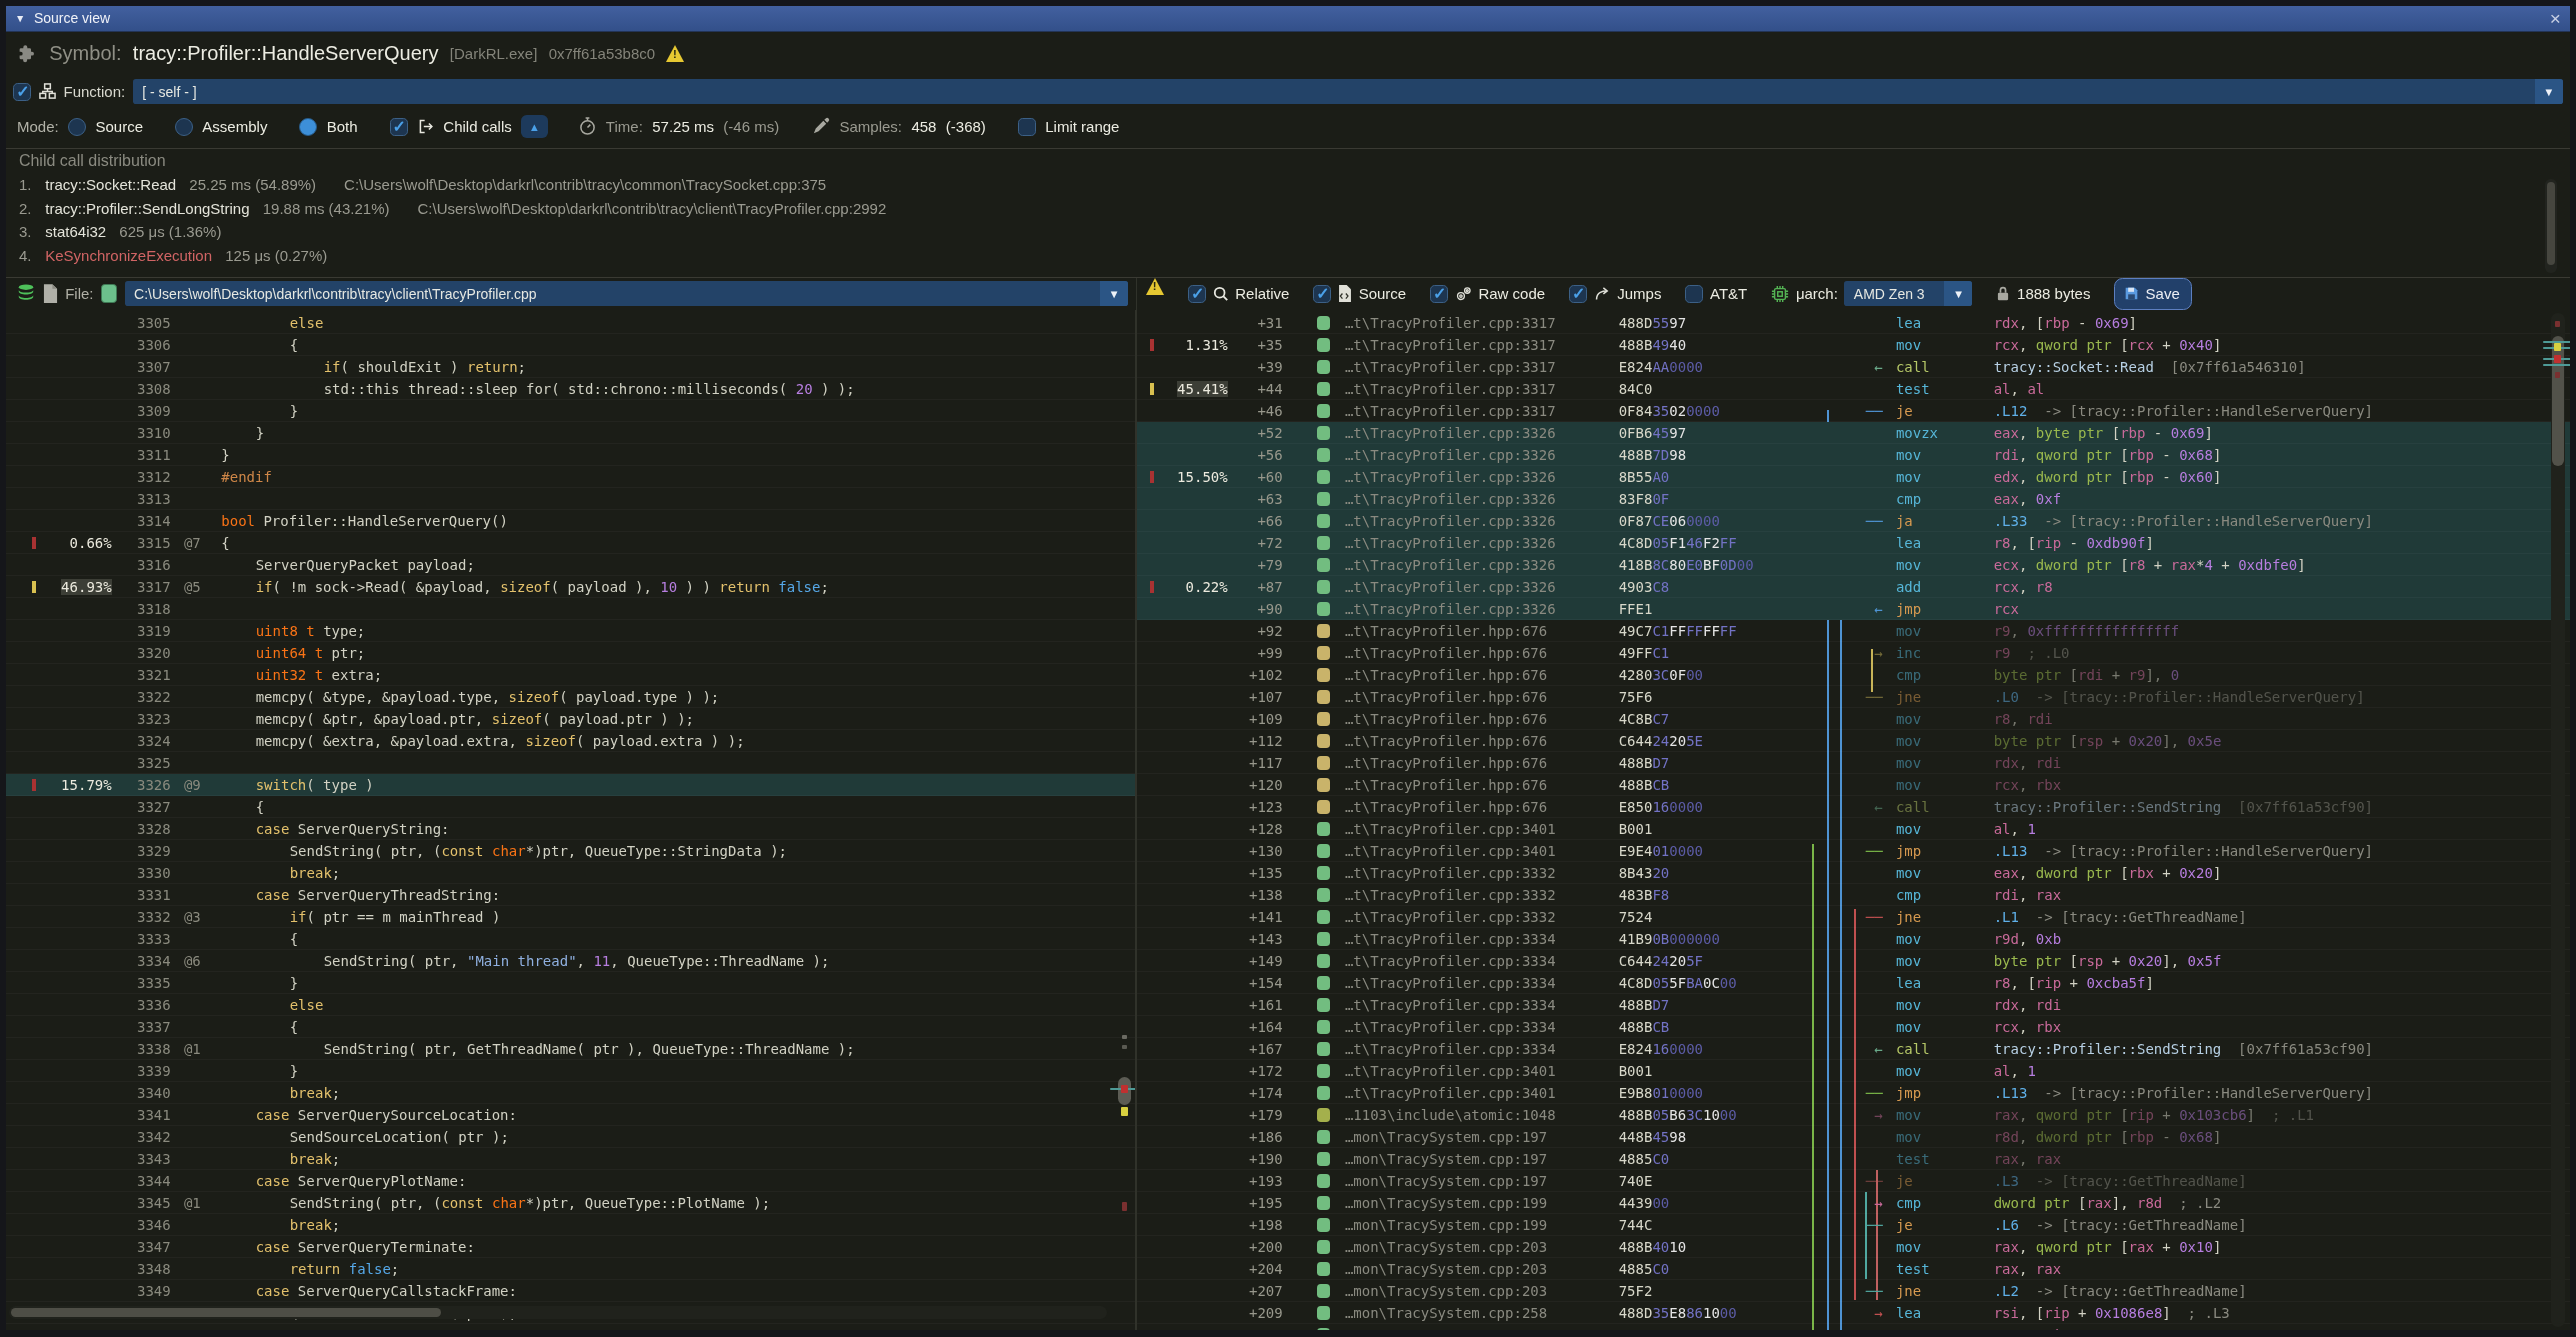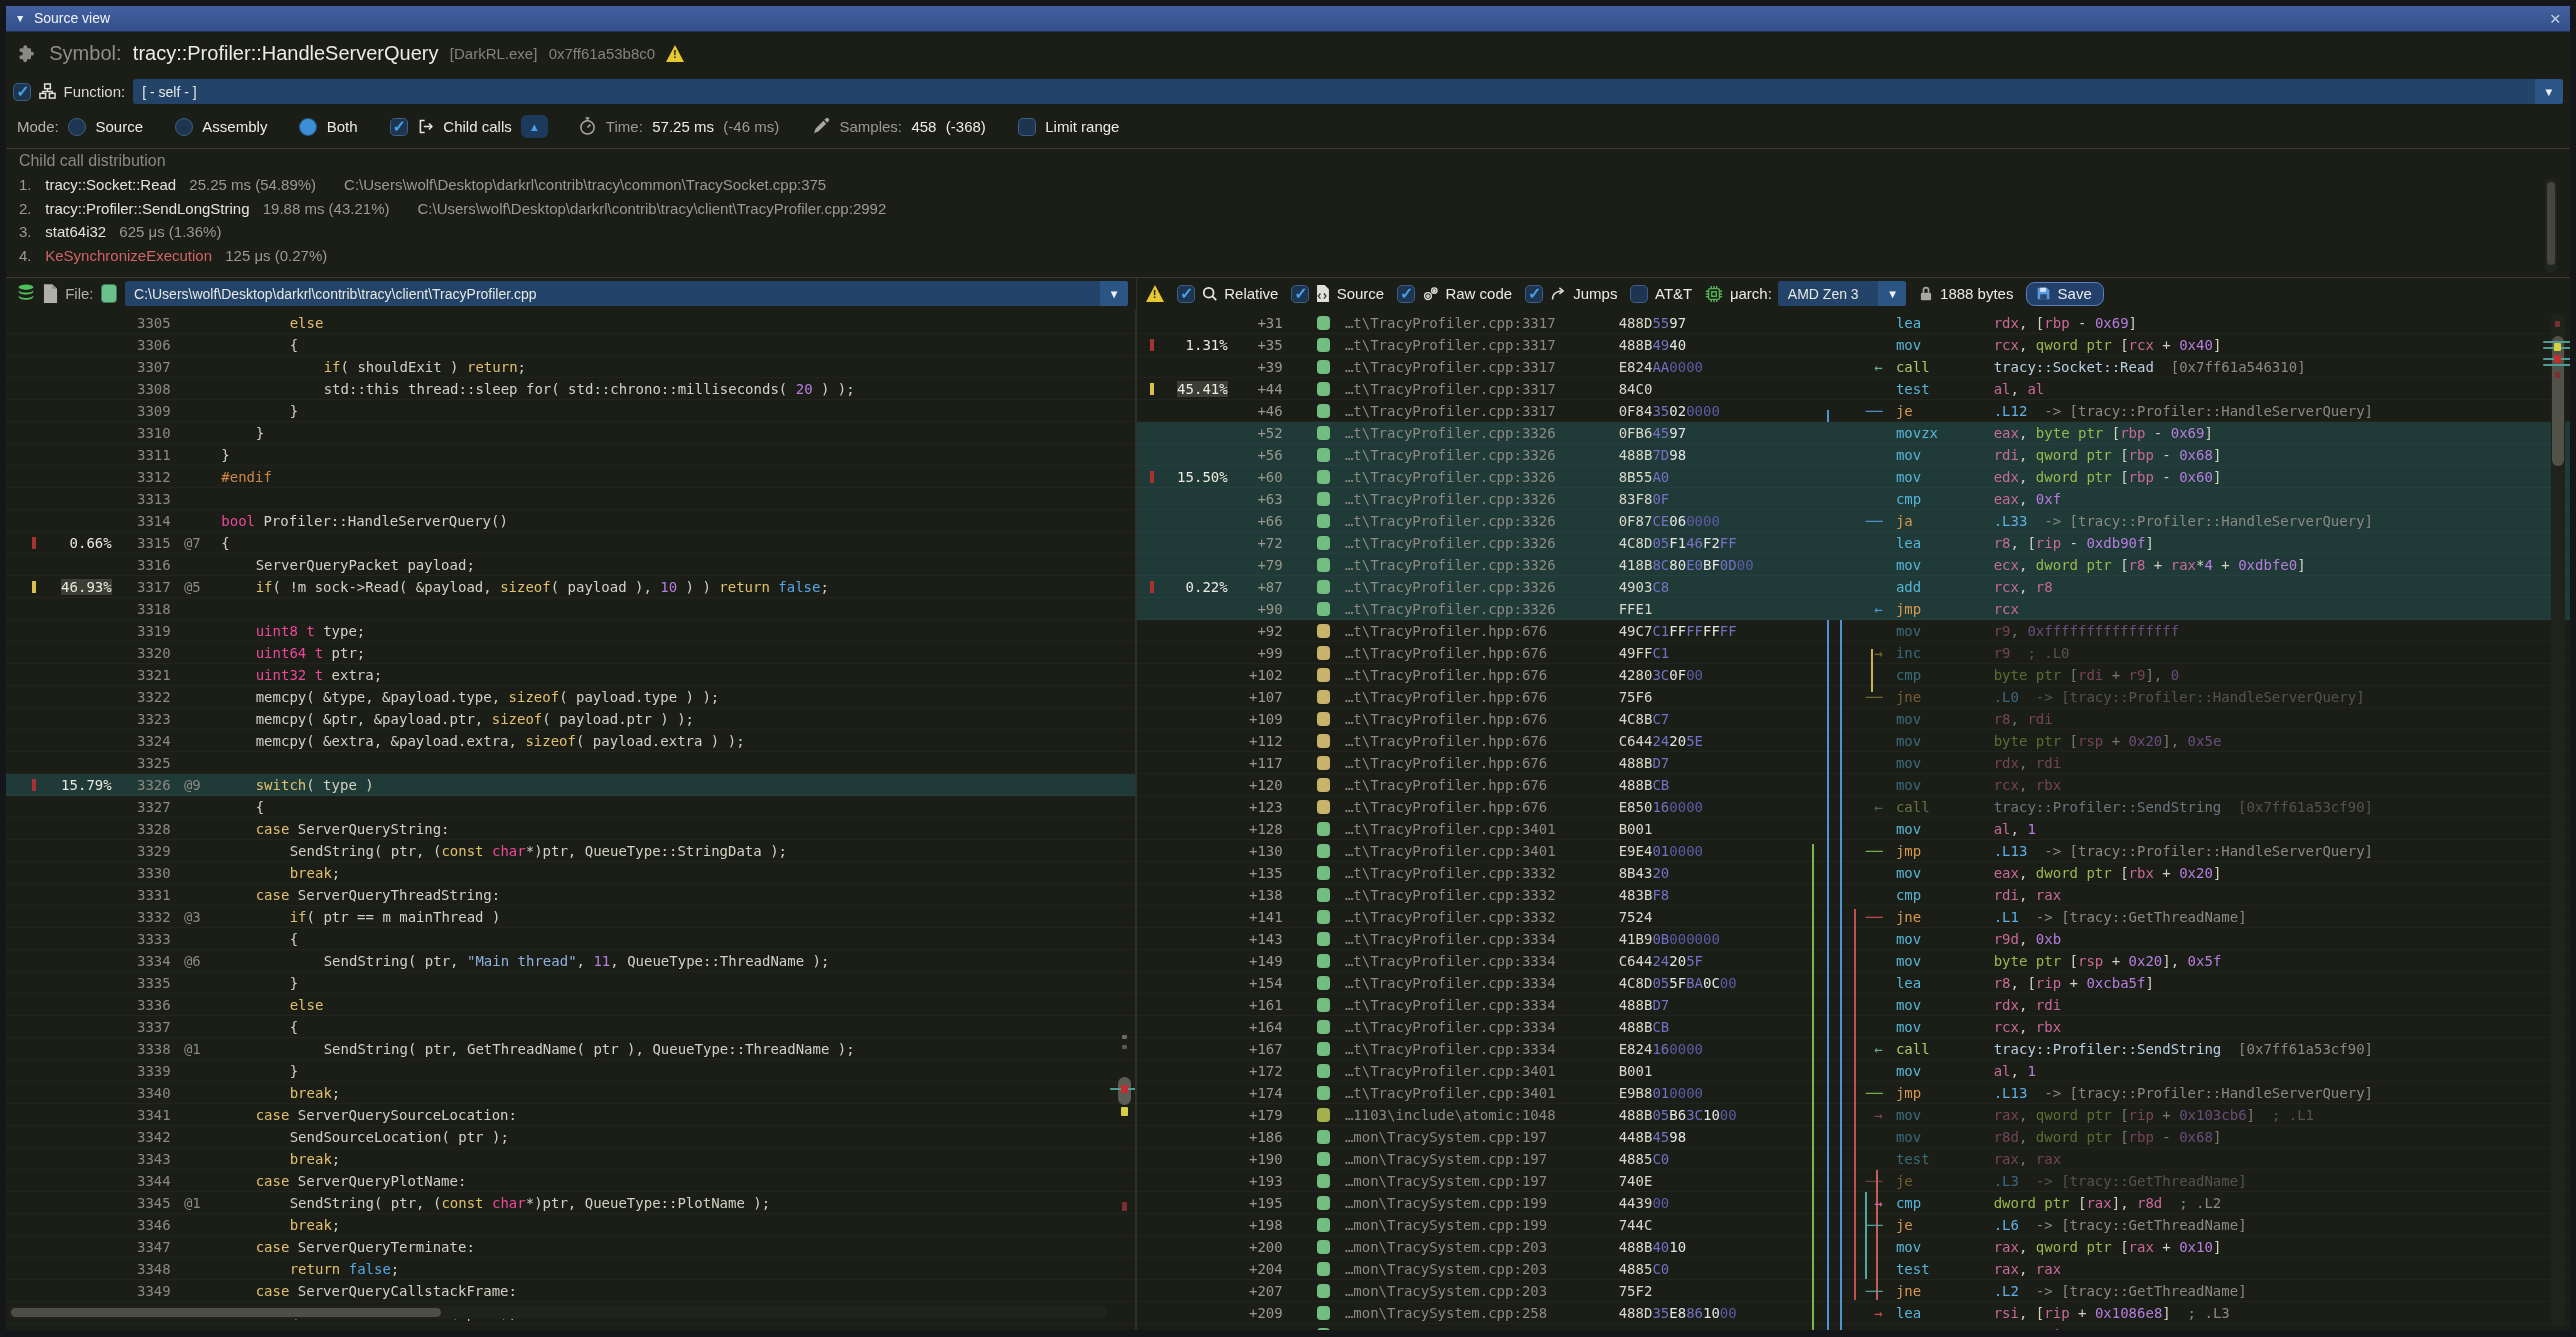--- a/index.html
+++ b/index.html
@@ -50,21 +50,21 @@
   .ccd-row .nm{color:#e4e4da;}
   .ccd-row .nm.red{color:#d06464;}
   .ccd-row .tm{color:#9a9a90;margin-left:13.2px;}
   .ccd-row .pth{color:#9a9a90;margin-left:28px;}
   .ccd-scroll{position:absolute;right:13.2px;top:30px;width:12.3px;height:94px;background:#22241f;border-radius:5.7px;}
   .ccd-scroll .th{position:absolute;left:1.9px;right:1.9px;top:3.8px;height:83px;background:#46463f;border-radius:4.7px;}
 
   
   .filerow{position:absolute;left:0;top:271px;right:0;height:33px;border-top:0.9px solid #3a3a33;display:flex;align-items:center;}
   .filerow .left{width:1130px;display:flex;align-items:center;gap:7.6px;padding:0 7.6px 0 11.3px;height:100%;}
-  .filerow .right{flex:1;display:flex;align-items:center;gap:13px;padding:0 9.4px;height:100%;border-left:0.9px solid #30322a;font-size:15px;}
+  .filerow .right{flex:1;display:flex;gap:24px;padding:0 9.4px;height:100%;border-left:0.9px solid #30322a;font-size:15px;}
   .filerow .lbl{color:#b0b0a6;font-size:15px;}
   .swatch{width:16px;height:19px;background:#6cc08c;border:0.9px solid #3f7a55;border-radius:3.8px;}
   .file-combo{flex:1;}
   .hcb{display:flex;align-items:center;gap:6.6px;}
   .march-combo{width:128px;}
   .savebtn{display:flex;align-items:center;gap:6.6px;background:#22406a;border:0.9px solid #5d7fc0;border-radius:8.5px;
     padding:1.9px 11.3px 2.8px 8.5px;color:#eceef4;font-size:15px;}
 
   
   .warn{width:0;height:0;border-left:9.4px solid transparent;border-right:9.4px solid transparent;
@@ -85,21 +85,21 @@
   .s-pct{width:106px;text-align:right;color:#eceade;position:relative;flex:0 0 auto;}
   .s-pct .bar{position:absolute;left:26.4px;top:1.9px;bottom:1.9px;width:3.8px;}
   .bar-r{background:#a83232;}
   .bar-y{background:#d8c050;}
   .pct-sel{background:#3c3e36;}
   .s-ln{width:59px;text-align:right;color:#8a8a7e;flex:0 0 auto;}
   .s-ann{width:43px;text-align:left;padding-left:13.2px;color:#8a8a7e;flex:0 0 auto;}
   .s-code{flex:1;overflow:hidden;}
 
   
-  .tk-k{color:#e3c16c;} .tk-t{color:#ec4899;} .tk-n{color:#b77ee0;}
+  .tk-k{color:#e3c16c;} .tk-t{color:#f97316;} .tk-n{color:#b77ee0;}
   .tk-s{color:#8fb0e0;} .tk-b{color:#56a8e8;} .tk-pre{color:#cf8748;} .tk-p{color:#d2d2c4;}
   
   .tk-r{color:#c96a9a;} .tk-gr{color:#9ab94e;} .tk-l{color:#5fb0e8;} .tk-g{color:#8a8a80;} .tk-sym{color:#b7d0e4;}
 
   
   .c-pct{width:91px;text-align:right;color:#eceade;position:relative;flex:0 0 auto;}
   .c-pct .bar{position:absolute;left:13.2px;top:1.9px;bottom:1.9px;width:3.8px;}
   .c-off{width:55px;text-align:right;color:#98988c;flex:0 0 auto;}
   .c-loc{width:336px;display:flex;align-items:center;gap:15px;padding-left:34px;color:#8a8a80;flex:0 0 auto;overflow:hidden;}
   .fsq{width:13.2px;height:13.2px;border-radius:3.8px;flex:0 0 auto;}

